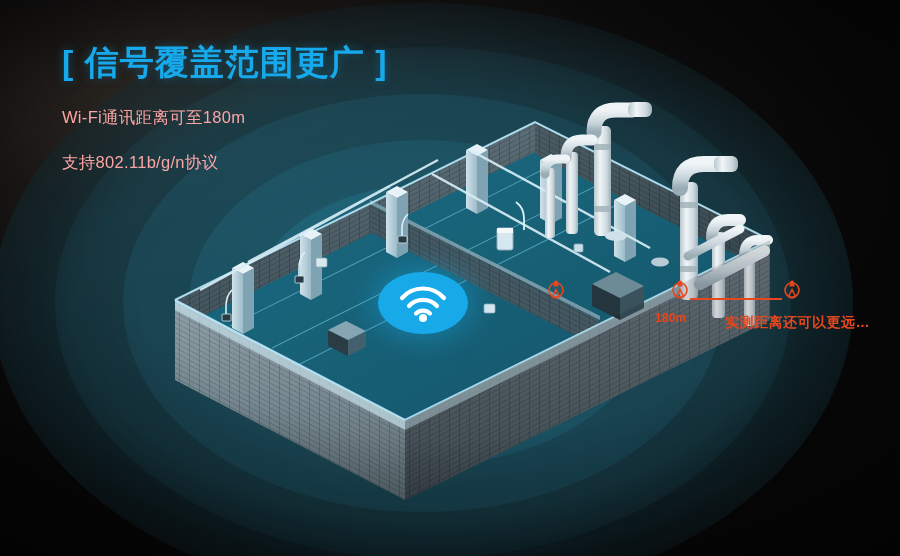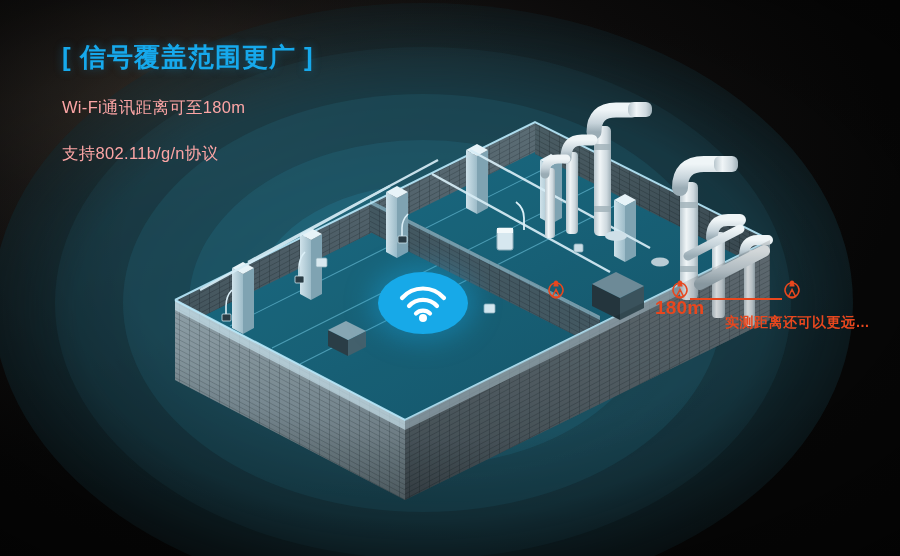--- a/index.html
+++ b/index.html
@@ -88,41 +88,41 @@
   }
 
   .ruler-label {
     position: absolute;
     color: #e8471e;
     font-weight: 700;
     white-space: nowrap;
   }
   .lbl-180 {
     left: 655px;
-    top: 297px;
-    font-size: 19px;
+    top: 311px;
+    font-size: 12px;
     letter-spacing: 0.2px;
   }
   .lbl-note {
     left: 725px;
     top: 314px;
     font-size: 14px;
     letter-spacing: 0.5px;
   }
 
   
   .text-block {
     position: absolute;
     left: 62px;
     top: 42px;
     width: 420px;
   }
   .headline {
     color: #16a9ec;
-    font-size: 26px;
+    font-size: 34px;
     font-weight: 700;
     letter-spacing: 1px;
     line-height: 1.2;
     margin: 0 0 26px 0;
     text-shadow: 0 0 10px rgba(22,169,236,0.35);
     white-space: nowrap;
   }
   .bullet {
     color: #fca5a5;
     font-size: 16.5px;

